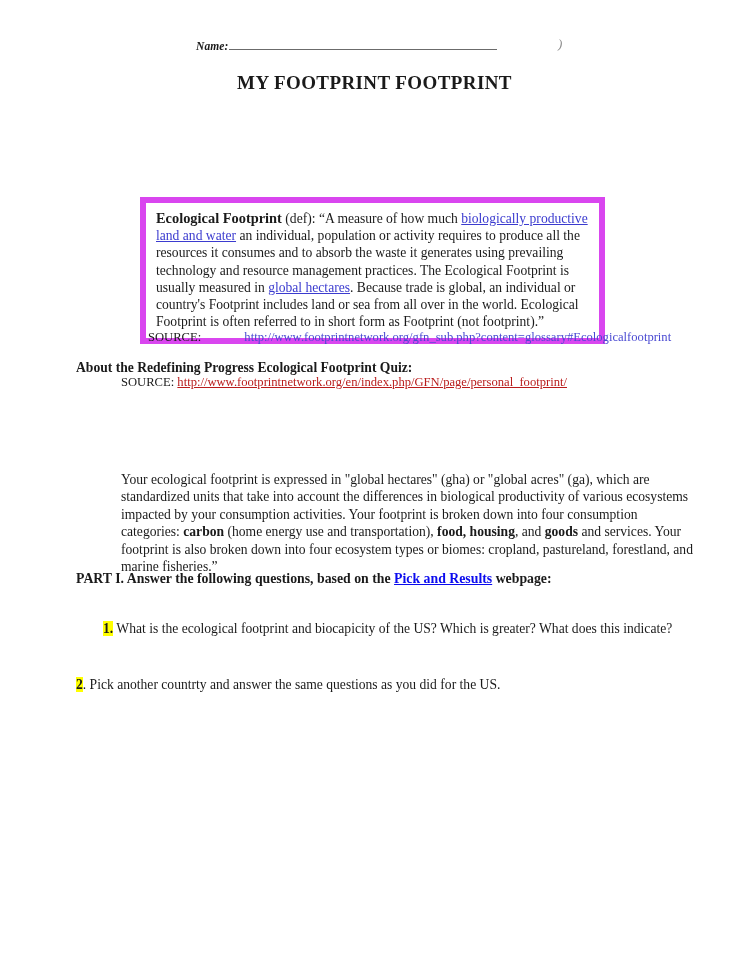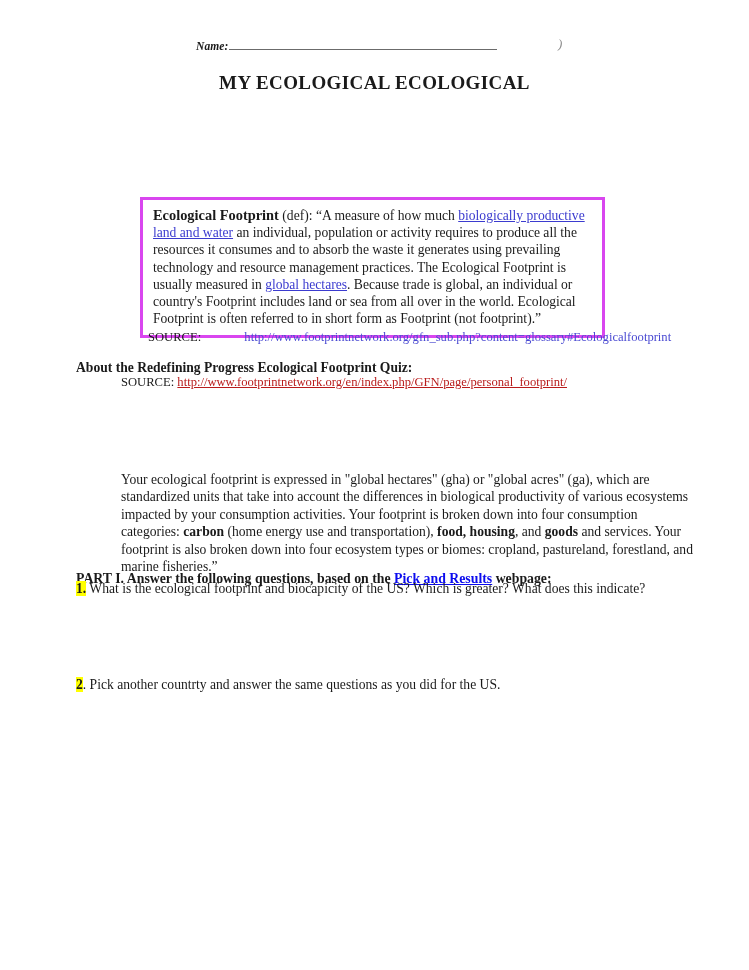--- a/index.html
+++ b/index.html
@@ -80,21 +80,21 @@
     text-align: left;
   }
 
   
   .def-box {
     position: absolute;
     left: 140px;
     top: 197px;
     width: 465px;
     box-sizing: border-box;
-    border: 3px solid #d946ef;
+    border: 6px solid #d946ef;
     padding: 7px 10px 8px 10px;
     font-size: 13.6px;
     line-height: 17.2px;
   }
   .def-term {
     font-weight: bold;
     font-size: 14.4px;
   }
   a.link-blue {
     color: #3b3bcf;
@@ -164,40 +164,40 @@
   }
 
   
   .question {
     position: absolute;
     left: 76px;
     width: 610px;
     font-size: 13.6px;
     line-height: 17.4px;
   }
-  .q1 { top: 580px; }
+  .q1 { top: 620px; margin-left: 27px; }
   .q2 { top: 676px; }
 
   .hl {
     background: #ffff00;
     font-weight: bold;
   }
 </style>
 </head>
 <body>
 
 <div class="page">
 
   <div class="name-row">
     <span class="name-label">Name:</span>
     <span class="name-rule"></span>
     <span class="stray-paren">)</span>
   </div>
 
-  <div class="doc-title">MY ECOLOGICAL ECOLOGICAL</div>
+  <div class="doc-title">MY FOOTPRINT FOOTPRINT</div>
 
 
   <div class="def-box">
     <span class="def-term">Ecological Footprint</span><span> (def):  “A measure of how much </span><a class="link-blue" href="#">biologically productive land and water</a><span> an individual, population or activity requires to produce all the resources it consumes and to absorb the waste it generates using prevailing technology and resource management practices. The Ecological Footprint is usually measured in </span><a class="link-blue" href="#">global hectares</a><span>. Because trade is global, an individual or country's Footprint includes land or sea from all over in the world. Ecological Footprint is often referred to in short form as Footprint (not footprint).”</span>
   </div>
 
   <div class="src-under-box">
     <span>SOURCE:</span>
     <a class="link-plain" href="#">http://www.footprintnetwork.org/gfn_sub.php?content=glossary#Ecologicalfootprint</a>
   </div>

